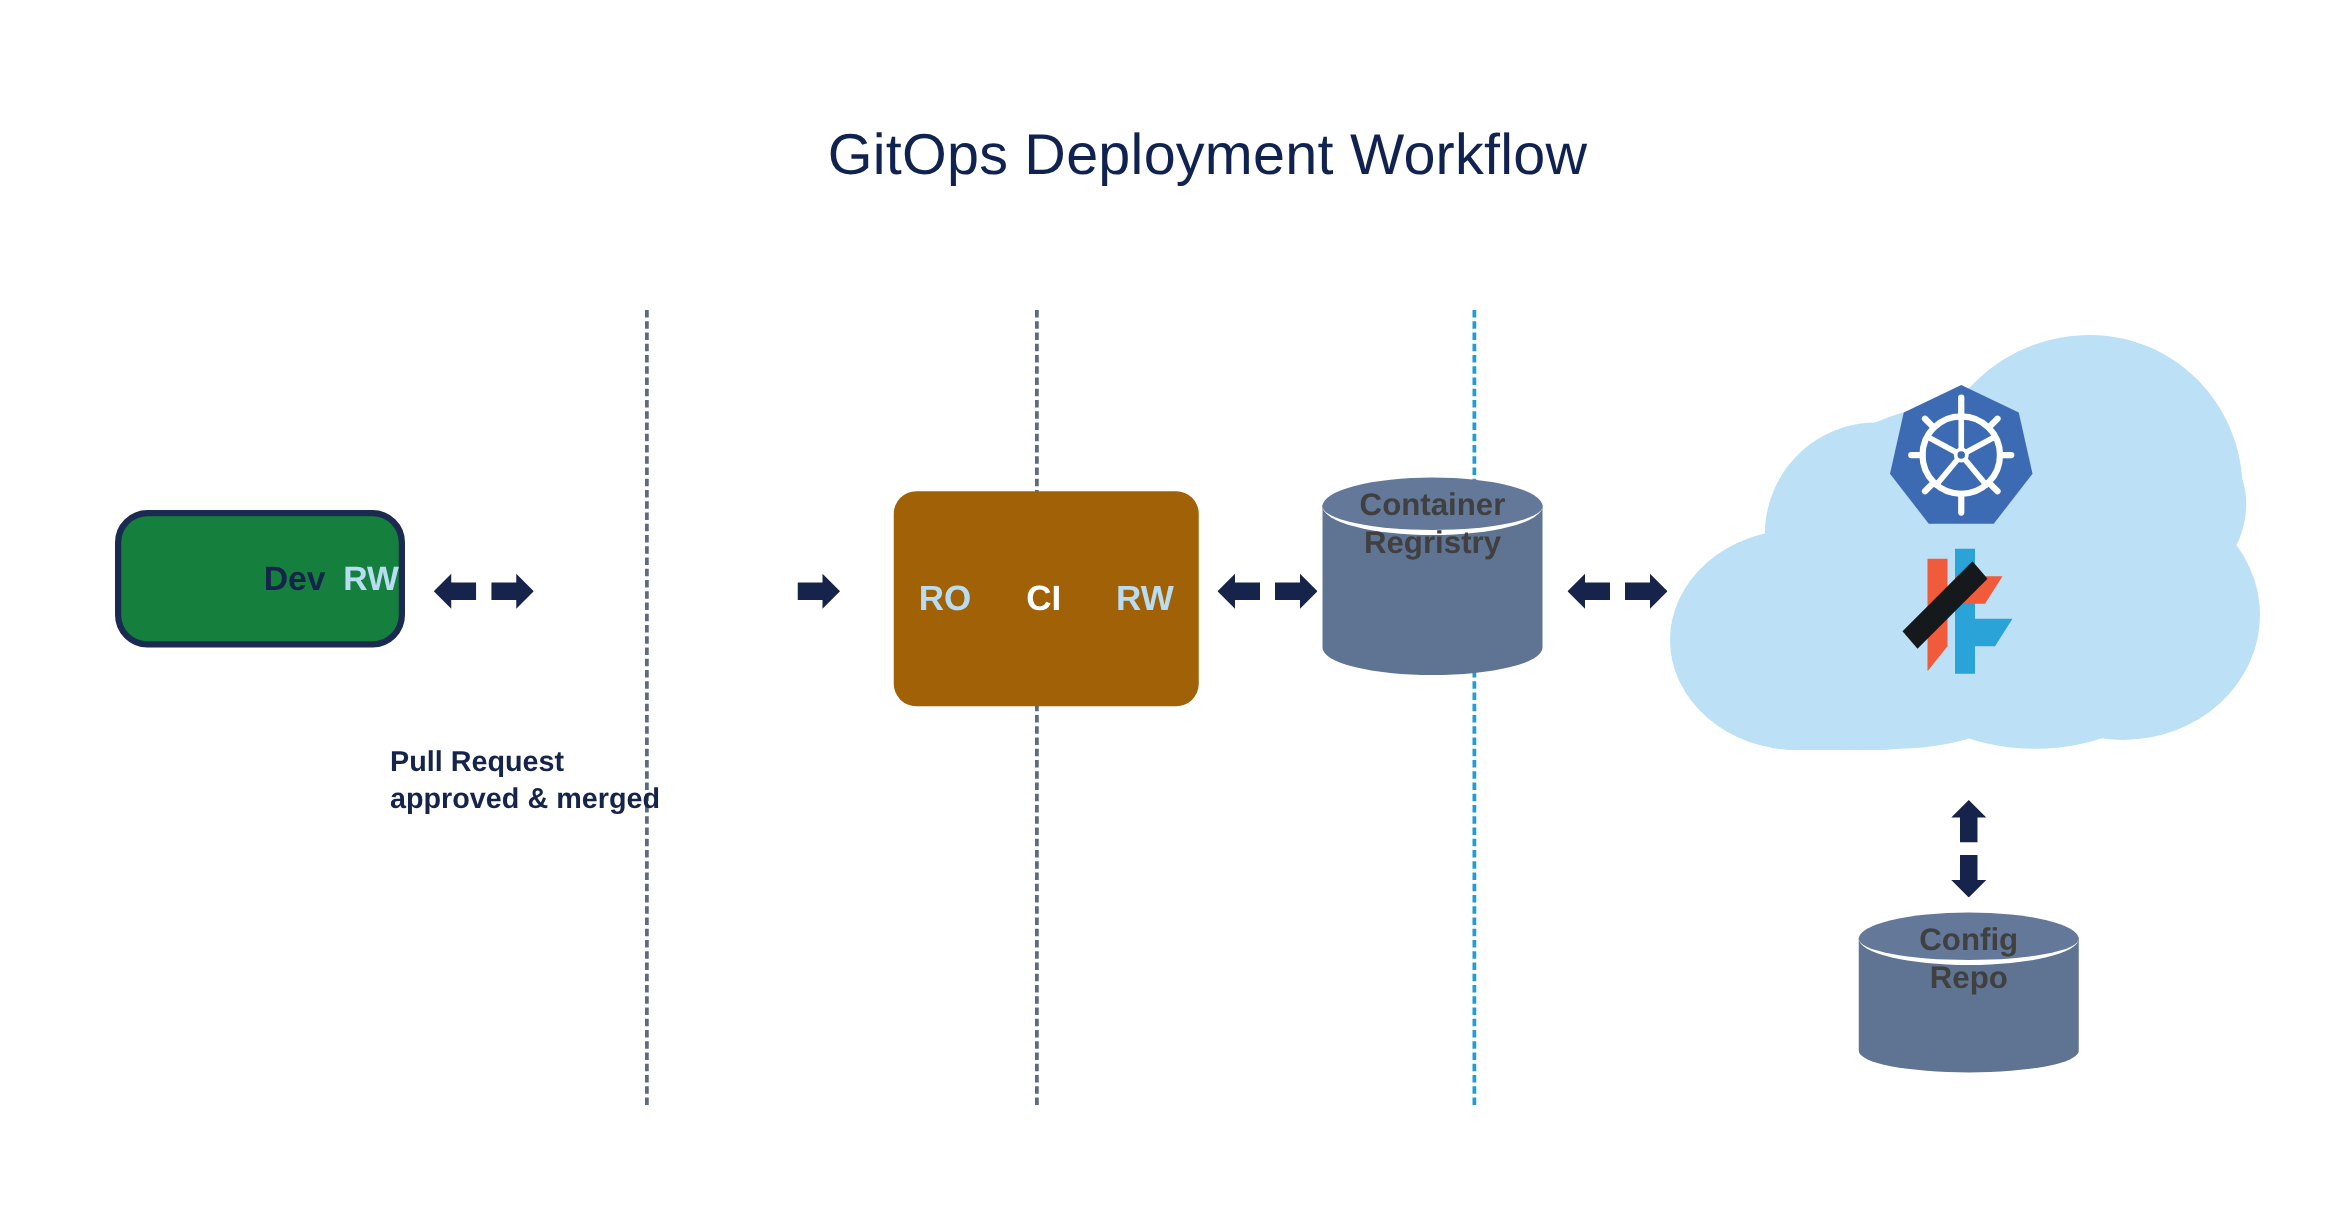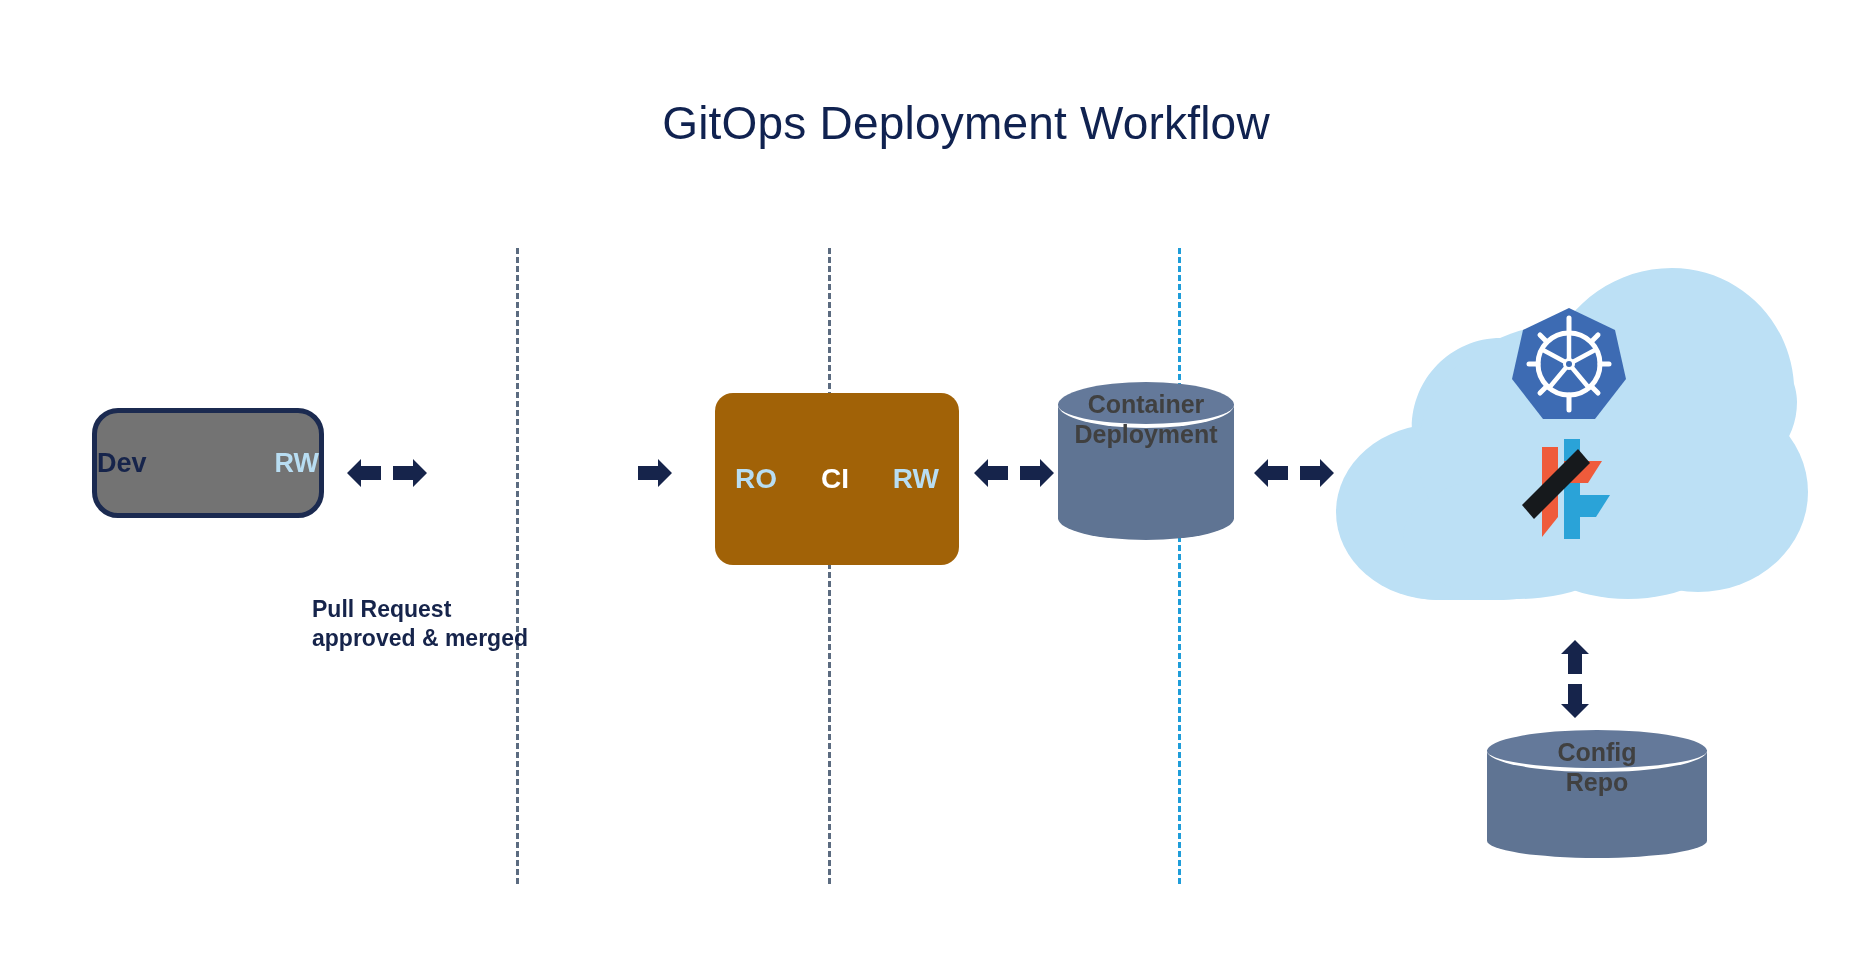--- a/index.html
+++ b/index.html
@@ -44,25 +44,25 @@
 
   
   #dev-box {
     position: absolute;
     left: 60px;
     top: 408px;
     width: 232px;
     height: 110px;
     border: 5px solid #1b2a50;
     border-radius: 26px;
-    background: #737373;
+    background: #15803d;
     box-sizing: border-box;
     display: flex;
     align-items: center;
-    justify-content: space-between;
+    justify-content: flex-end;
     gap: 14px;
   }
   #dev-box .lbl-main {
     font-size: 27px;
     font-weight: bold;
     color: #16244b;
   }
   #dev-box .lbl-perm {
     font-size: 27px;
     font-weight: bold;
@@ -92,21 +92,21 @@
   }
 
   #git-cyl { left: 402px; top: 382px; width: 166px; height: 158px; }
   #git-cyl .cyl-body { top: 22px; height: 136px; }
   #git-cyl .cyl-top  { height: 46px; }
 
   #registry-cyl { left: 1026px; top: 382px; width: 176px; height: 158px; }
   #registry-cyl .cyl-body { top: 22px; height: 136px; }
   #registry-cyl .cyl-top  { height: 46px; }
 
-  #config-cyl { left: 1455px; top: 730px; width: 176px; height: 128px; padding-left: 44px; }
+  #config-cyl { left: 1455px; top: 730px; width: 176px; height: 128px; }
   #config-cyl .cyl-body { top: 20px; height: 108px; }
   #config-cyl .cyl-top  { height: 42px; }
 
   .cyl-text-git {
     position: absolute;
     left: 0; top: 0; width: 100%; height: 100%;
     display: flex; align-items: center; justify-content: center;
     color: #ffffff; font-weight: bold; font-size: 25px;
     z-index: 3;
   }
@@ -242,21 +242,21 @@
     <svg width="34" height="36" viewBox="0 0 34 36">
       <path d="M34 18 L20 4 L20 11 L0 11 L0 25 L20 25 L20 32 Z" fill="#16244b"></path>
     </svg>
   </div>
 
   <div class="cylinder" id="registry-cyl">
     <div class="cyl-body"></div>
     <div class="cyl-top"></div>
     <div class="cyl-text-multi">
       <span>Container</span>
-      <span>Deployment</span>
+      <span>Regristry</span>
     </div>
   </div>
 
   <div class="arrow-pair" style="left:1222px; top:455px;">
     <svg width="34" height="36" viewBox="0 0 34 36">
       <path d="M0 18 L14 4 L14 11 L34 11 L34 25 L14 25 L14 32 Z" fill="#16244b"></path>
     </svg>
     <svg width="34" height="36" viewBox="0 0 34 36">
       <path d="M34 18 L20 4 L20 11 L0 11 L0 25 L20 25 L20 32 Z" fill="#16244b"></path>
     </svg>

